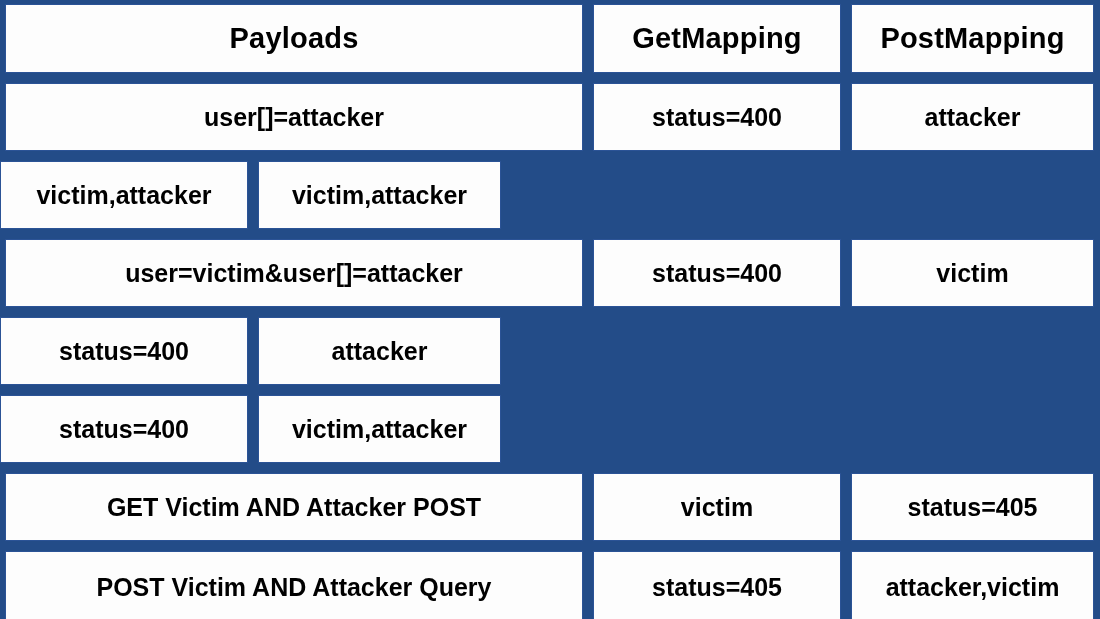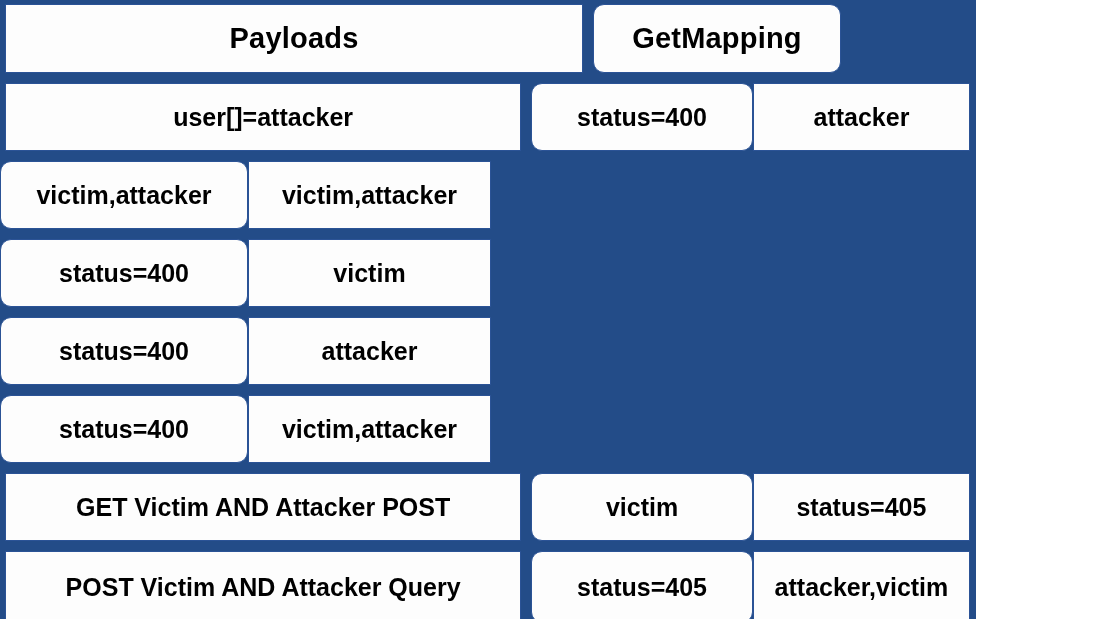--- a/index.html
+++ b/index.html
@@ -9,21 +9,21 @@
   }
   body {
     width: 1100px;
     height: 619px;
     overflow: hidden;
     font-family: "Liberation Sans", sans-serif;
   }
 
   
   #comparison-table {
-    width: 976px;
+    width: 1100px;
     height: 619px;
     box-sizing: border-box;
     background: #234C88;
     display: flex;
     flex-direction: column;
     padding: 4px 0 0 0;
   }
 
   .table-row {
     display: flex;
@@ -54,22 +54,21 @@
   }
 
   
   .col-payloads {
     width: 578px;
     margin-left: 5px;
     margin-right: 10px;
   }
   .col-get {
     width: 248px;
-    margin-right: 0;
-    border-radius: 11px;
+    margin-right: 10px;
   }
   .col-post {
     width: 243px;
     margin-right: 6px;
   }
 
   
   .header-row .cell {
     font-size: 29px;
     letter-spacing: 0.2px;
@@ -87,34 +86,36 @@
   }
 </style>
 </head>
 <body>
 
 <div id="comparison-table">
 
   <div class="table-row header-row">
     <div class="cell col-payloads">Payloads</div>
     <div class="cell col-get">GetMapping</div>
+    <div class="cell col-post">PostMapping</div>
   </div>
 
   <div class="table-row body-row">
     <div class="cell col-payloads">user[]=attacker</div>
     <div class="cell col-get">status=400</div>
     <div class="cell col-post">attacker</div>
   </div>
 
   <div class="table-row body-row">
     <div class="cell col-get">victim,attacker</div>
     <div class="cell col-post">victim,attacker</div>
   </div>
 
   <div class="table-row body-row">
+    <div class="cell col-payloads">user=victim&amp;user[]=attacker</div>
     <div class="cell col-get">status=400</div>
     <div class="cell col-post">victim</div>
   </div>
 
   <div class="table-row body-row">
     <div class="cell col-get">status=400</div>
     <div class="cell col-post">attacker</div>
   </div>
 
   <div class="table-row body-row">

